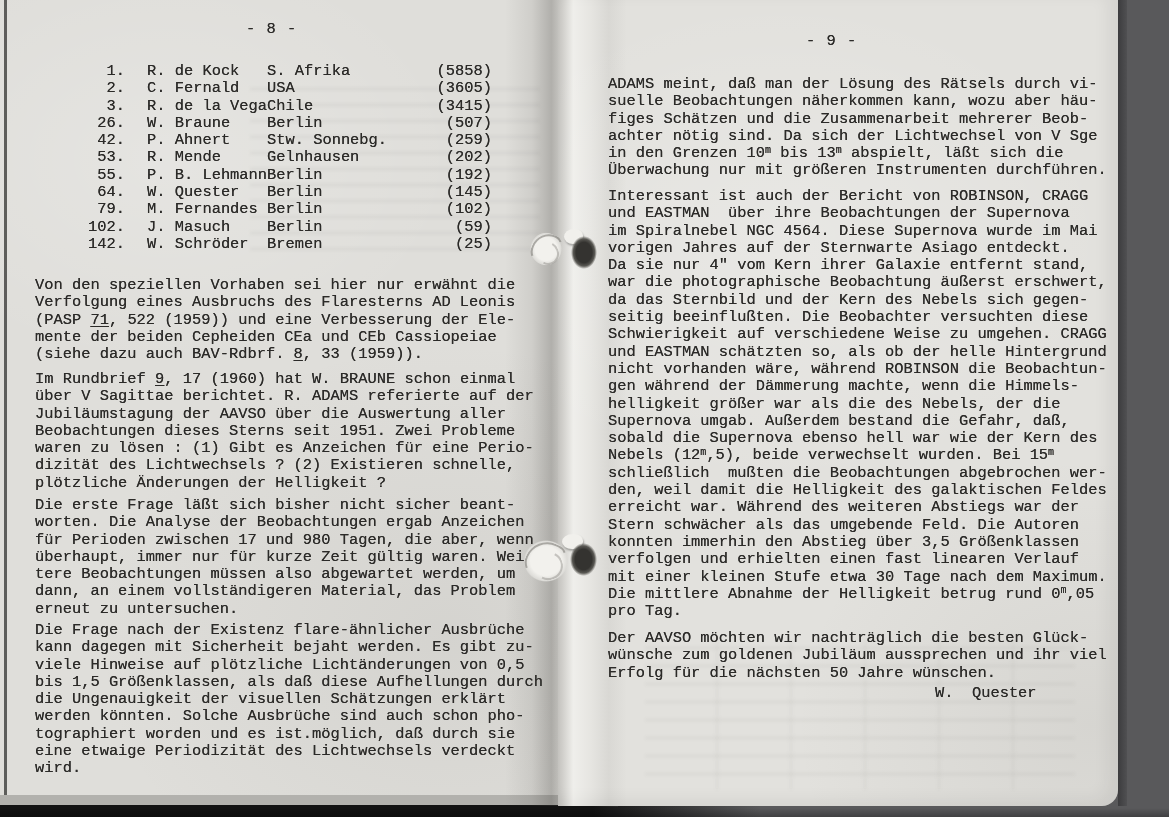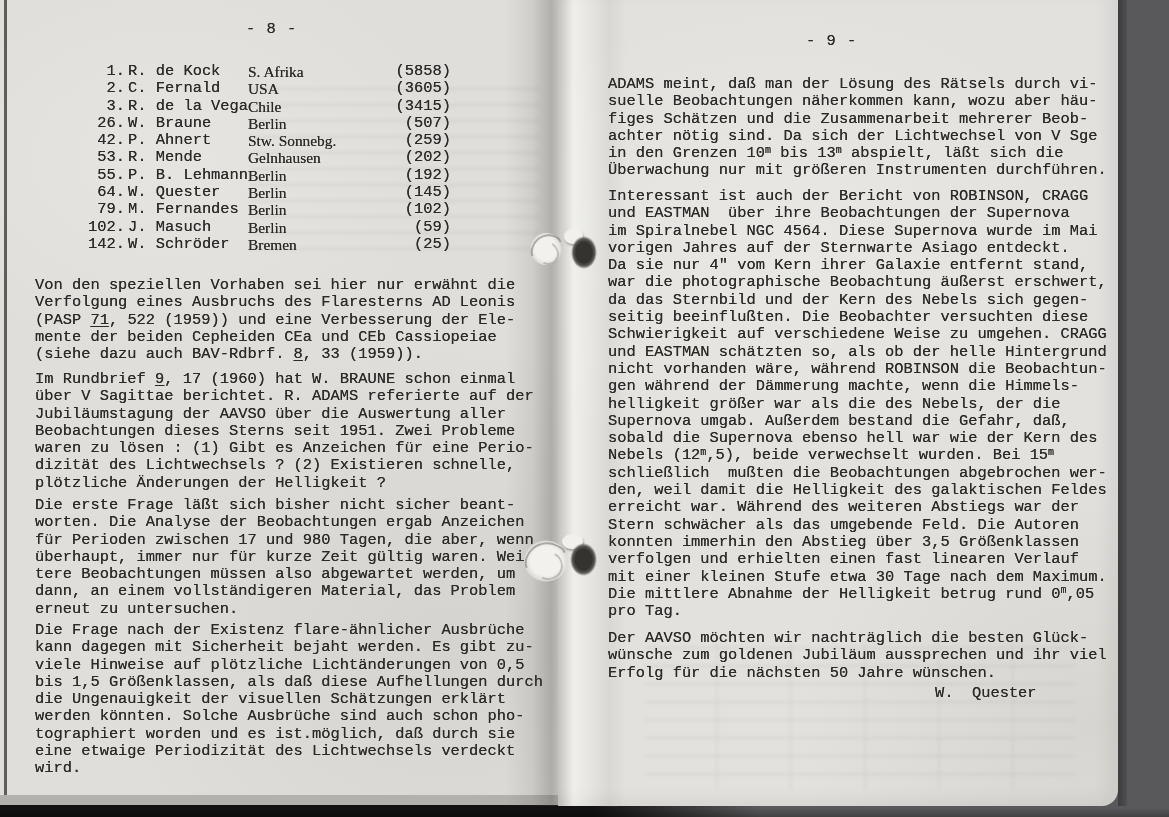--- a/index.html
+++ b/index.html
@@ -87,23 +87,23 @@
   #right-paras .para{left:608px;}
   #right-paras .para:nth-child(1){top:76px;}
   #right-paras .para:nth-child(2){top:188px;}
   #right-paras .para:nth-child(3){top:630px;}
   .u{text-decoration:underline;text-underline-offset:2px;text-align:right;}
   .sup{font-size:10px;position:relative;top:-4.5px;line-height:0;}
   
   #obs-table{position:absolute;left:60px;top:63px;}
   .trow{display:flex;height:17.3px;}
   .c-rank{width:65px;text-align:right;}
-  .c-name{width:120px;margin-left:3px;}
-  .c-loc{width:140px;font-family:Liberation Serif, serif;}
-  .c-val{width:63px;text-align:right;}
+  .c-name{width:120px;margin-left:22px;}
+  .c-loc{width:140px;}
+  .c-val{width:63px;text-align:right;margin-left:22px;}
   
   #signature{position:absolute;left:935px;top:685px;}
 </style>
 </head>
 <body>
 
 <div id="scan">
 
   <div class="right-band-edge"></div>
   <div class="strip-light"></div>

